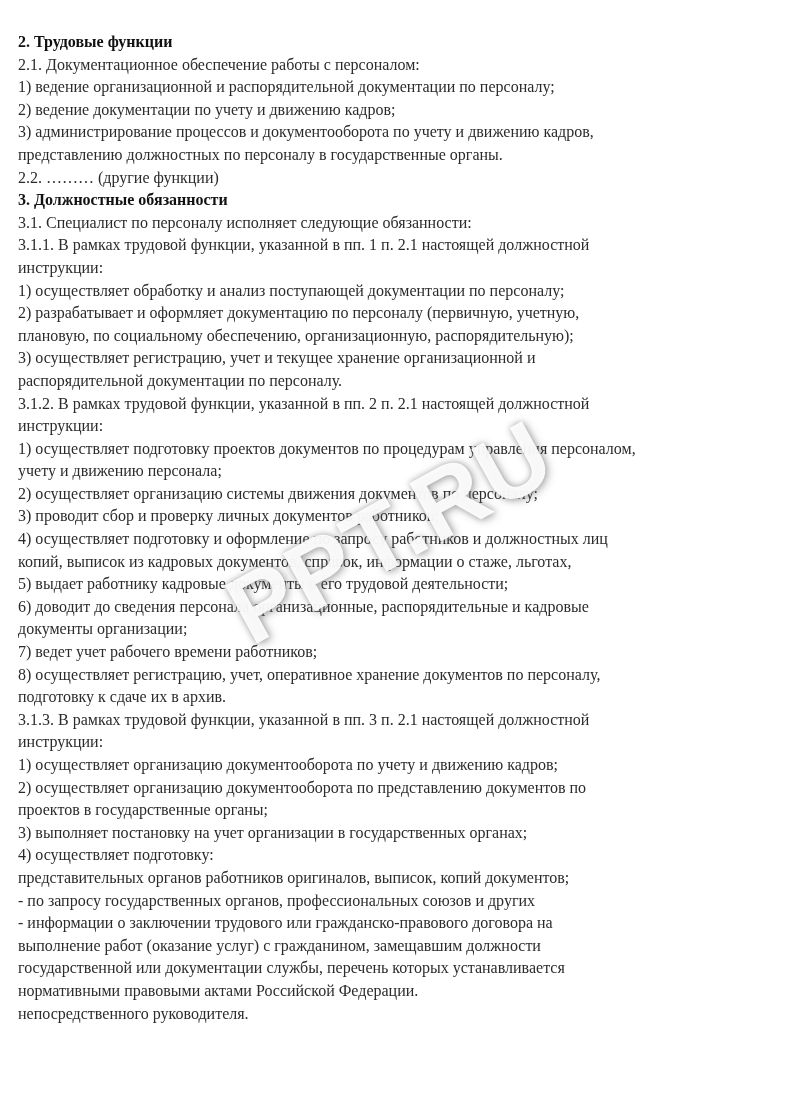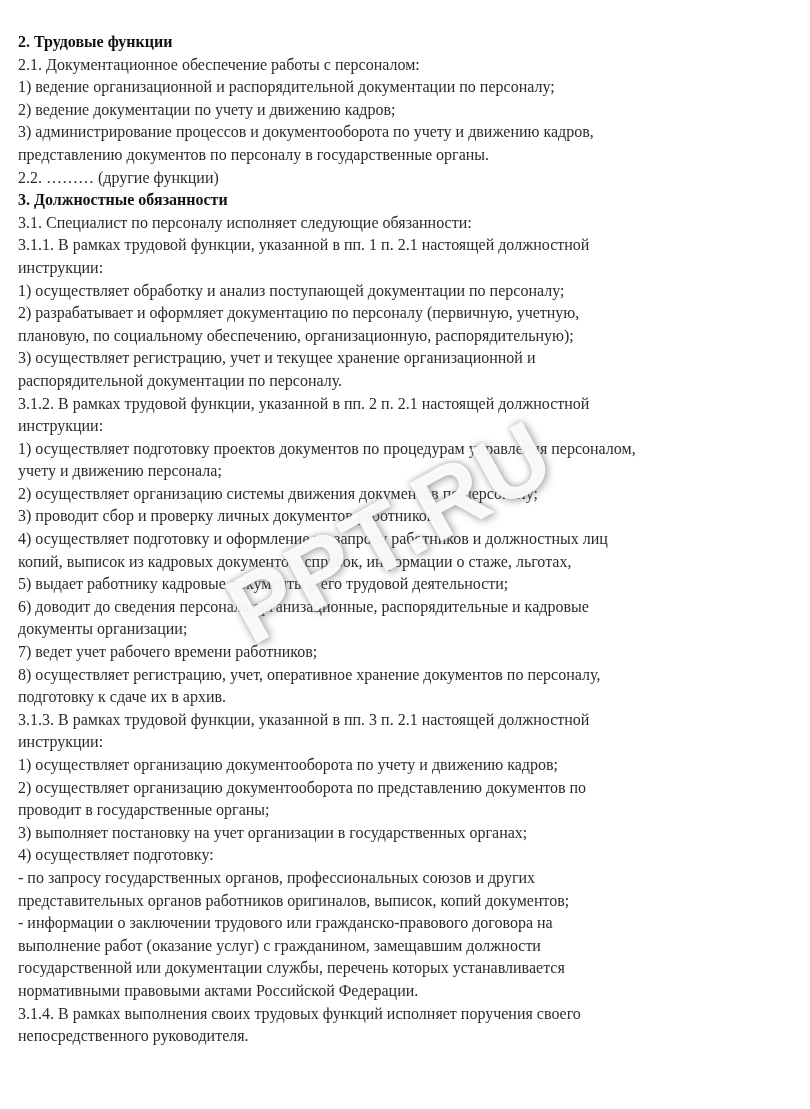--- a/index.html
+++ b/index.html
@@ -49,21 +49,21 @@
 </style>
 </head>
 <body>
 
 <div class="doc">
   <span class="line heading">2. Трудовые функции</span>
   <span class="line">2.1. Документационное обеспечение работы с персоналом:</span>
   <span class="line">1) ведение организационной и распорядительной документации по персоналу;</span>
   <span class="line">2) ведение документации по учету и движению кадров;</span>
   <span class="line">3) администрирование процессов и документооборота по учету и движению кадров,</span>
-  <span class="line">представлению документов по персоналу в государственные органы.</span>
+  <span class="line">представлению должностных по персоналу в государственные органы.</span>
   <span class="line">2.2. ……… (другие функции)</span>
   <span class="line heading">3. Должностные обязанности</span>
   <span class="line">3.1. Специалист по персоналу исполняет следующие обязанности:</span>
   <span class="line">3.1.1. В рамках трудовой функции, указанной в пп. 1 п. 2.1 настоящей должностной</span>
   <span class="line">инструкции:</span>
   <span class="line">1) осуществляет обработку и анализ поступающей документации по персоналу;</span>
   <span class="line">2) разрабатывает и оформляет документацию по персоналу (первичную, учетную,</span>
   <span class="line">плановую, по социальному обеспечению, организационную, распорядительную);</span>
   <span class="line">3) осуществляет регистрацию, учет и текущее хранение организационной и</span>
   <span class="line">распорядительной документации по персоналу.</span>
@@ -78,26 +78,25 @@
   <span class="line">5) выдает работнику кадровые документы о его трудовой деятельности;</span>
   <span class="line">6) доводит до сведения персонала организационные, распорядительные и кадровые</span>
   <span class="line">документы организации;</span>
   <span class="line">7) ведет учет рабочего времени работников;</span>
   <span class="line">8) осуществляет регистрацию, учет, оперативное хранение документов по персоналу,</span>
   <span class="line">подготовку к сдаче их в архив.</span>
   <span class="line">3.1.3. В рамках трудовой функции, указанной в пп. 3 п. 2.1 настоящей должностной</span>
   <span class="line">инструкции:</span>
   <span class="line">1) осуществляет организацию документооборота по учету и движению кадров;</span>
   <span class="line">2) осуществляет организацию документооборота по представлению документов по</span>
-  <span class="line">проводит в государственные органы;</span>
+  <span class="line">проектов в государственные органы;</span>
   <span class="line">3) выполняет постановку на учет организации в государственных органах;</span>
   <span class="line">4) осуществляет подготовку:</span>
+  <span class="line">представительных органов работников оригиналов, выписок, копий документов;</span>
   <span class="line">- по запросу государственных органов, профессиональных союзов и других</span>
-  <span class="line">представительных органов работников оригиналов, выписок, копий документов;</span>
   <span class="line">- информации о заключении трудового или гражданско-правового договора на</span>
   <span class="line">выполнение работ (оказание услуг) с гражданином, замещавшим должности</span>
   <span class="line">государственной или документации службы, перечень которых устанавливается</span>
   <span class="line">нормативными правовыми актами Российской Федерации.</span>
-  <span class="line">3.1.4. В рамках выполнения своих трудовых функций исполняет поручения своего</span>
   <span class="line">непосредственного руководителя.</span>
 </div>
 
 <div class="watermark">PPT.RU</div>
 
 </body></html>

